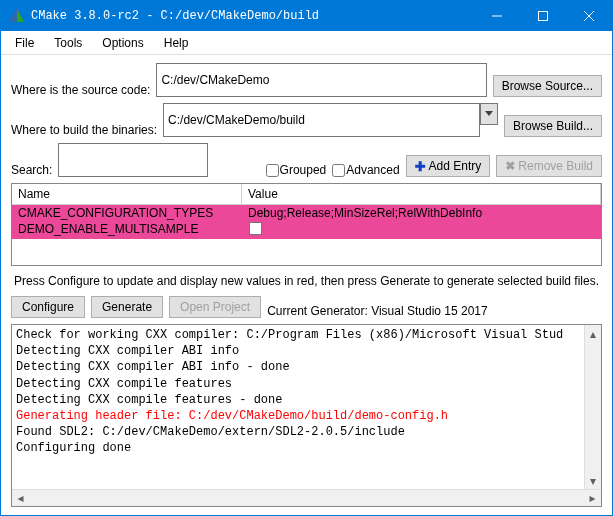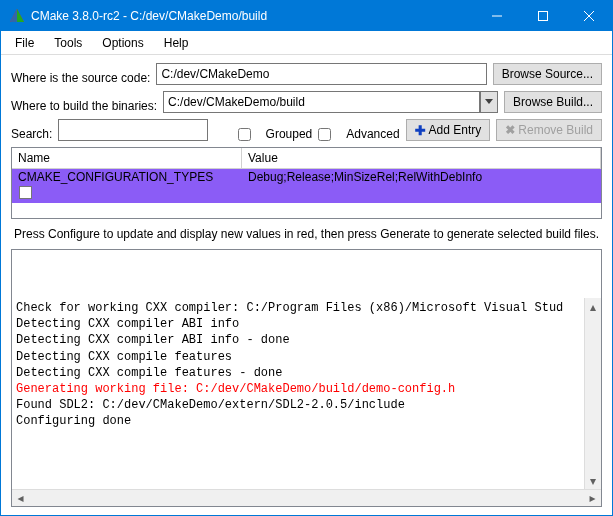--- a/index.html
+++ b/index.html
@@ -1,61 +1,61 @@
 <!DOCTYPE html>
 <html><head>
 <meta charset="utf-8">
 <style>
 * { box-sizing: border-box; margin: 0; padding: 0; }
 body { font-family: "Segoe UI", Tahoma, sans-serif; font-size: 12px; background: #fff; }
 .window { width: 613px; height: 516px; border: 1px solid #0078d7; display: flex; flex-direction: column; box-shadow: 0 4px 20px rgba(0,0,0,0.25); margin: 0 auto; }
-.titlebar { background: #0078d7; color: #fff; height: 30px; display: flex; align-items: center; }
+.titlebar { background: #0078d7; color: #fff; height: 30px; display: flex; align-items: center; font-family: Liberation Mono, monospace; }
 .titlebar .icon { width: 16px; height: 16px; margin: 0 6px 0 8px; }
 .titlebar .title { flex: 1; font-size: 12px; }
 .titlebar .ctl { width: 46px; height: 30px; display: flex; align-items: center; justify-content: center; }
 .menubar { height: 24px; display: flex; align-items: center; padding: 0 4px; border-bottom: 1px solid #ddd; }
 .menubar .menu { padding: 12px 10px; cursor: default; }
 .content { padding: 8px 10px; display: flex; flex-direction: column; gap: 6px; flex: 1; min-height: 0; }
 .row { display: flex; align-items: flex-end; gap: 6px; }
 .row label { white-space: nowrap; }
-.row input[type=text] { flex: 1; height: 22px; border: 1px solid #767676; padding: 0 4px; font-family: inherit; font-size: 12px; }
+.row input[type=text] { flex: 1; height: 34px; border: 1px solid #767676; padding: 0 4px; font-family: inherit; font-size: 12px; }
 .combo { flex: 1; display: flex; }
 .combo input { flex: 1; height: 22px; border: 1px solid #767676; border-right: none; padding: 0 4px; font-family: inherit; font-size: 12px; }
 .combo .dd { width: 18px; height: 22px; border: 1px solid #767676; background: #e1e1e1; display: flex; align-items: center; justify-content: center; }
 .btn { height: 22px; border: 1px solid #adadad; background: #e1e1e1; padding: 0 8px; font-family: inherit; font-size: 12px; cursor: default; white-space: nowrap; display: flex; align-items: center; gap: 3px; }
 .btn.disabled { color: #a0a0a0; }
 .searchrow input[type=text] { width: 150px; flex: none; }
 .spacer { flex: 1; }
-.chk { display: flex; align-items: center; gap: 15px; }
+.chk { display: flex; align-items: center; gap: 1px; }
 .chk input { width: 13px; height: 13px; }
-.table { border: 1px solid #828790; background: #fff; height: 72px; display: flex; flex-direction: column; }
+.table { border: 1px solid #828790; background: #fff; height: 83px; display: flex; flex-direction: column; }
 .thead { display: flex; background: #fff; border-bottom: 1px solid #d0d0d0; }
 .th { padding: 3px 6px; border-right: 1px solid #d0d0d0; }
 .th.name { width: 230px; }
 .th.value { flex: 1; }
 .tbody { flex: 1; overflow: auto; }
 .tr { display: flex; }
-.tr.red { background: #8b5cf6; }
+.tr.red { background: #ec4899; }
 .td { padding: 1px 6px; font-size: 12px; }
 .td.name { width: 230px; }
 .td.value { flex: 1; }
 .td .smallchk { width: 13px; height: 13px; background: #fff; border: 1px solid #767676; display: inline-block; margin-left: 1px; }
 .hint { text-align: center; font-size: 12px; padding: 2px 0; }
 .genrow .btn { padding: 0 10px; }
 .output { border: 1px solid #828790; background: #fff; flex: 1; min-height: 0; display: flex; flex-direction: column; }
 .output pre { flex: 1; overflow: hidden; font-family: "Consolas","Courier New",monospace; font-size: 12px; padding: 2px 4px; white-space: pre; line-height: 1.35; }
 .output pre .redln { color: #ff0000; }
 .scroll-h { height: 17px; background: #f0f0f0; border-top: 1px solid #ddd; display: flex; align-items: center; }
 .scroll-h .arr { width: 17px; height: 17px; display: flex; align-items: center; justify-content: center; color: #606060; }
 .scroll-h .track { flex: 1; }
 .scroll-v { width: 17px; background: #f0f0f0; border-left: 1px solid #ddd; display: flex; flex-direction: column; align-items: center; }
 .scroll-v .arr { width:17px; height:17px; display:flex; align-items:center; justify-content:center; color:#606060; }
 .plus-ico { color:#1040c0; font-weight:bold; font-size:13px; line-height:1; }
 .x-ico { color:#a0a0a0; font-weight:bold; font-size:12px; line-height:1; }
-.outwrap { display:flex; flex:1; min-height:0;margin-top:48px; }
+.outwrap { display:flex; flex:1; min-height:0; }
 </style>
 </head>
 <body>
 
 <div class="window">
   <div class="titlebar">
     <span class="icon">
       <svg viewBox="0 0 16 16">
           <polygon points="8,1 15,14 1,14" fill="#c33" stroke="#060" stroke-width="0"></polygon>
           <polygon points="8,1 8,14 1,14" fill="#36a"></polygon>
@@ -134,36 +134,43 @@
       <div class="thead">
         <div class="th name">Name</div>
         <div class="th value">Value</div>
       </div>
       <div class="tbody" id="tbody">
           <div class="tr red">
             <div class="td name">CMAKE_CONFIGURATION_TYPES</div>
             <div class="td value">Debug;Release;MinSizeRel;RelWithDebInfo</div>
           </div>
           <div class="tr red">
+            <div class="td name">DEMO_ENABLE_MULTISAMPLE</div>
             <div class="td value"><span class="smallchk"></span></div>
           </div>
         </div>
     </div>
 
     <div class="hint">Press Configure to update and display new values in red, then press Generate to generate selected build files.</div>
 
+    <div class="row genrow">
+      <button class="btn">Configure</button>
+      <button class="btn">Generate</button>
+      <button class="btn disabled">Open Project</button>
+      <span>Current Generator: Visual Studio 15 2017</span>
+    </div>
 
     <div class="output">
       <div class="outwrap">
         <pre id="outpre"><span>Check for working CXX compiler: C:/Program Files (x86)/Microsoft Visual Stud
 </span><span>Detecting CXX compiler ABI info
 </span><span>Detecting CXX compiler ABI info - done
 </span><span>Detecting CXX compile features
 </span><span>Detecting CXX compile features - done
-</span><span class="redln">Generating working file: C:/dev/CMakeDemo/build/demo-config.h
+</span><span class="redln">Generating header file: C:/dev/CMakeDemo/build/demo-config.h
 </span><span>Found SDL2: C:/dev/CMakeDemo/extern/SDL2-2.0.5/include
 </span><span>Configuring done
 </span></pre>
         <div class="scroll-v">
           <div class="arr">▴</div>
           <div style="flex:1"></div>
           <div class="arr">▾</div>
         </div>
       </div>
       <div class="scroll-h">

